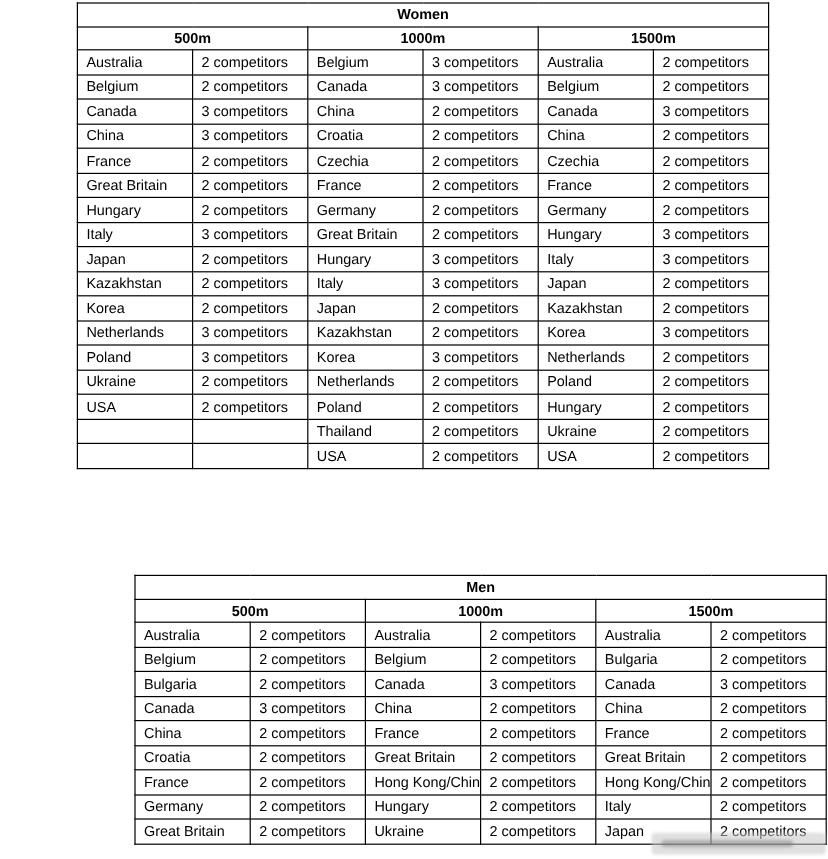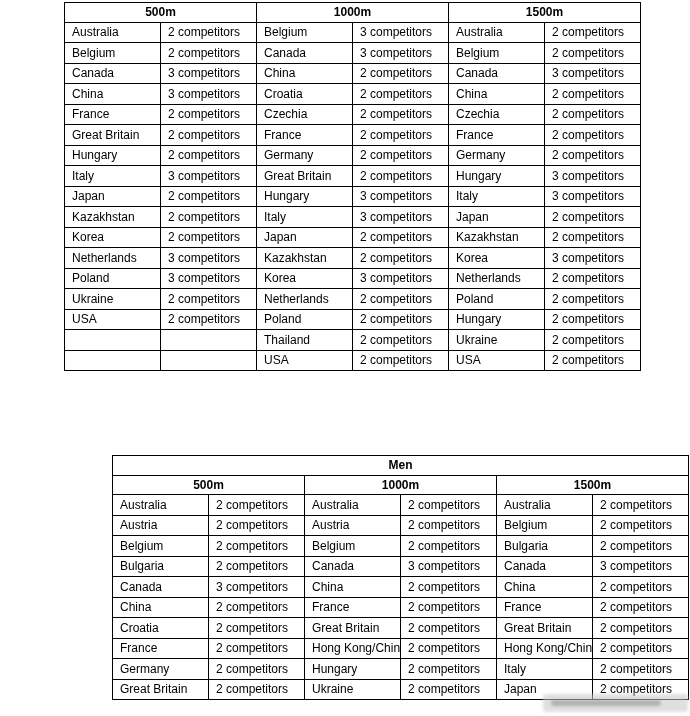--- a/index.html
+++ b/index.html
@@ -7,21 +7,21 @@
     position: relative;
     width: 690px;
     height: 716px;
     background: #ffffff;
     overflow: hidden;
     font-family: "Liberation Sans", sans-serif;
     color: #000000;
   }
   .tbl-wrap { position: absolute; left: 64px; }
   .tbl-wrap.women { top: 2px; }
-  .tbl-wrap.men   { top: 455px; padding-left: 48px; }
+  .tbl-wrap.men   { top: 479px; padding-left: 48px; }
   table.comp-table {
     border-collapse: collapse;
     table-layout: fixed;
     width: 577px;
     background: #ffffff;
   }
   table.comp-table col { width: 16.666%; }
   table.comp-table th,
   table.comp-table td {
     border: 1px solid #000000;
@@ -74,20 +74,23 @@
     <table class="comp-table">
       <colgroup>
           <col>
           <col>
           <col>
           <col>
           <col>
           <col>
         </colgroup>
       <thead>
+        <tr>
+          <th colspan="6">Women</th>
+        </tr>
         <tr>
           <th colspan="2">500m</th>
           <th colspan="2">1000m</th>
           <th colspan="2">1500m</th>
         </tr>
       </thead>
       <tbody>
           <tr>
             <td>Australia</td>
             <td>2 competitors</td>
@@ -251,28 +254,20 @@
       <tbody>
           <tr>
             <td>Australia</td>
             <td>2 competitors</td>
             <td>Australia</td>
             <td>2 competitors</td>
             <td>Australia</td>
             <td>2 competitors</td>
           </tr>
           <tr>
-            <td>Austria</td>
-            <td>2 competitors</td>
-            <td>Austria</td>
-            <td>2 competitors</td>
-            <td>Belgium</td>
-            <td>2 competitors</td>
-          </tr>
-          <tr>
             <td>Belgium</td>
             <td>2 competitors</td>
             <td>Belgium</td>
             <td>2 competitors</td>
             <td>Bulgaria</td>
             <td>2 competitors</td>
           </tr>
           <tr>
             <td>Bulgaria</td>
             <td>2 competitors</td>

